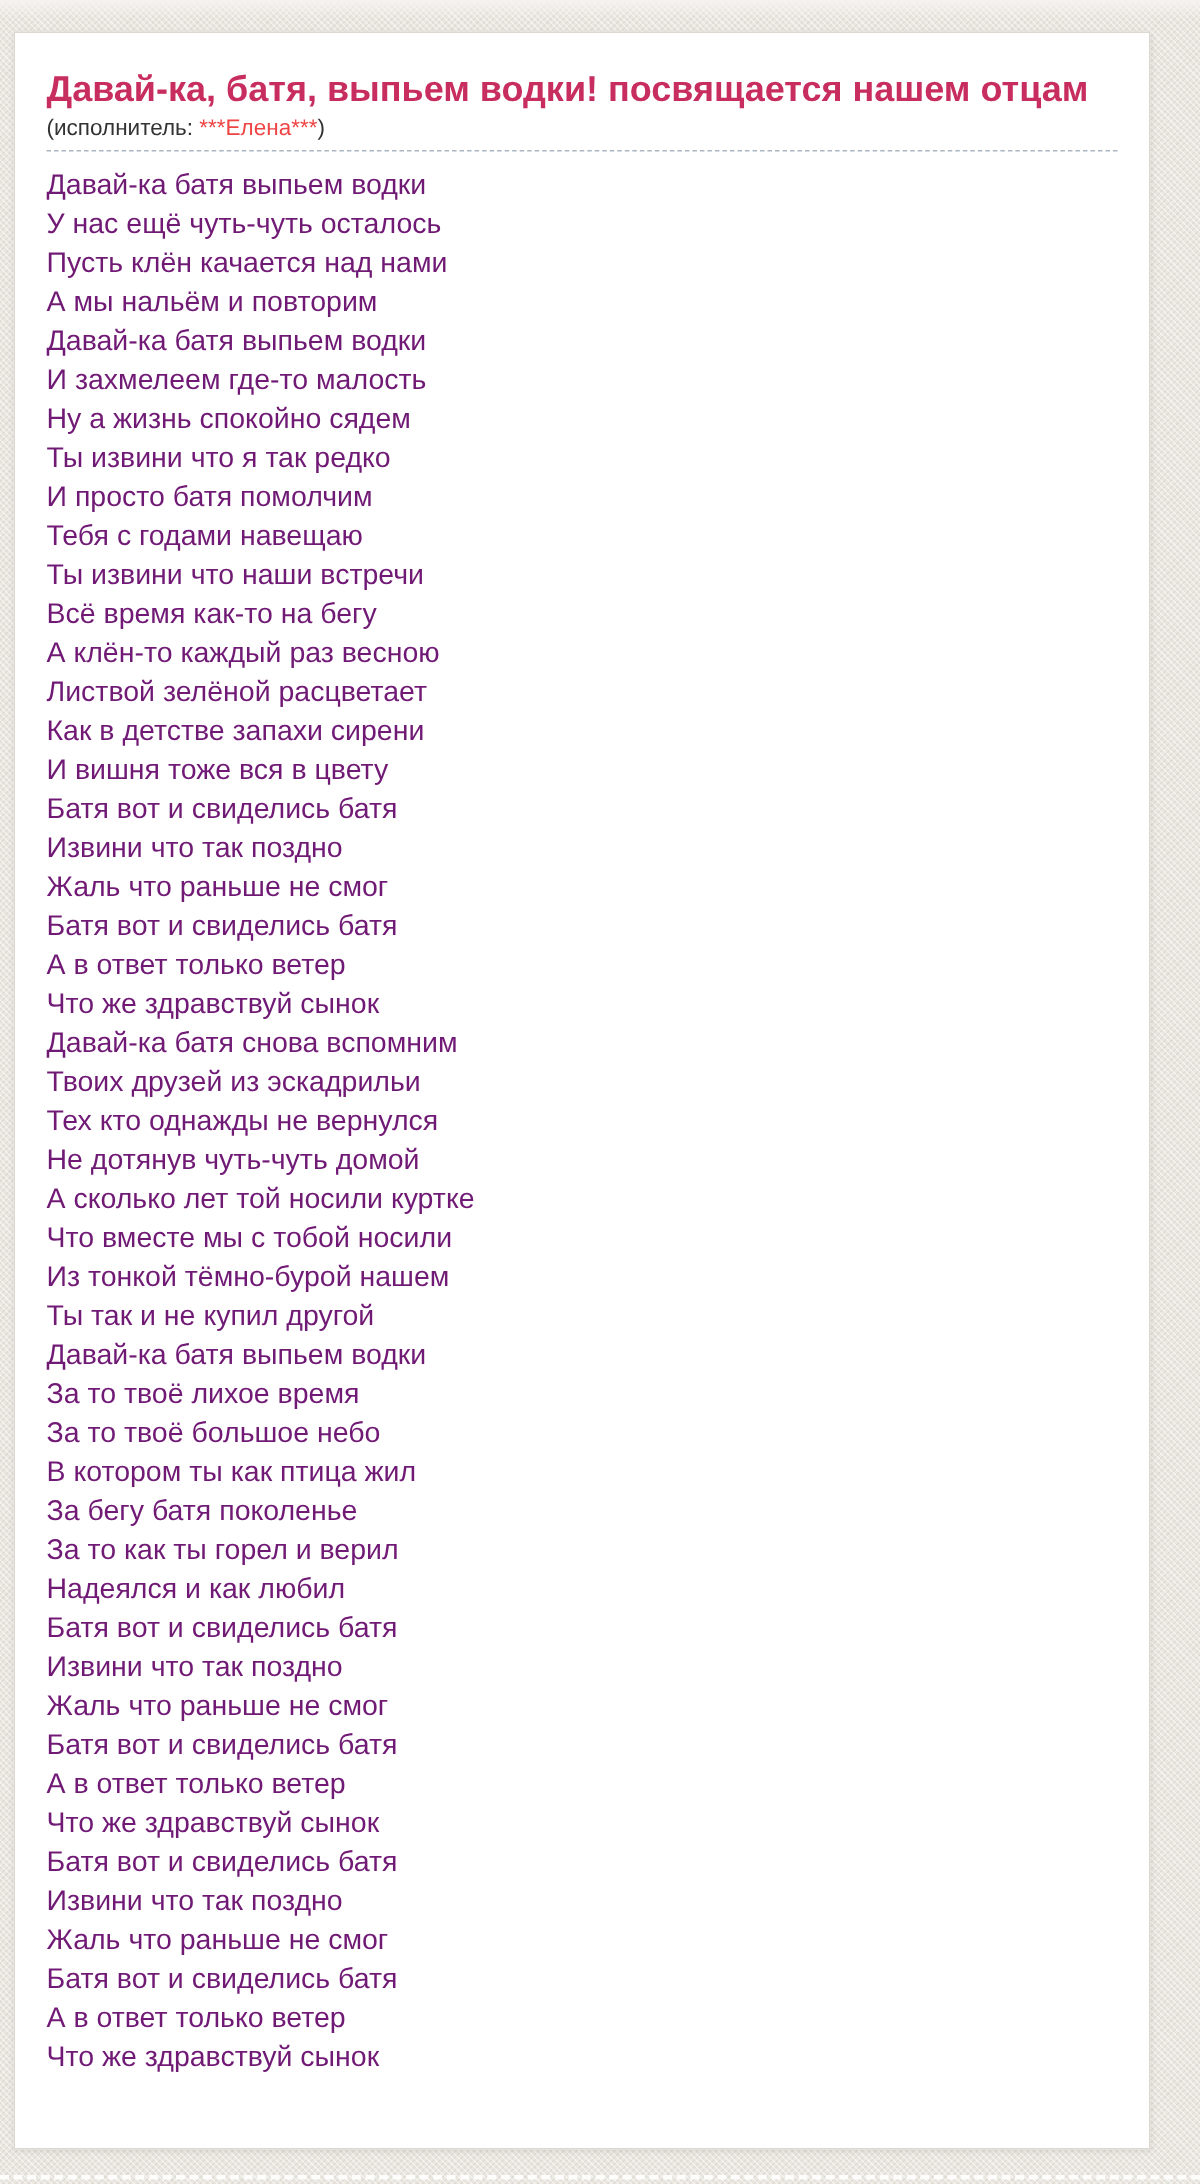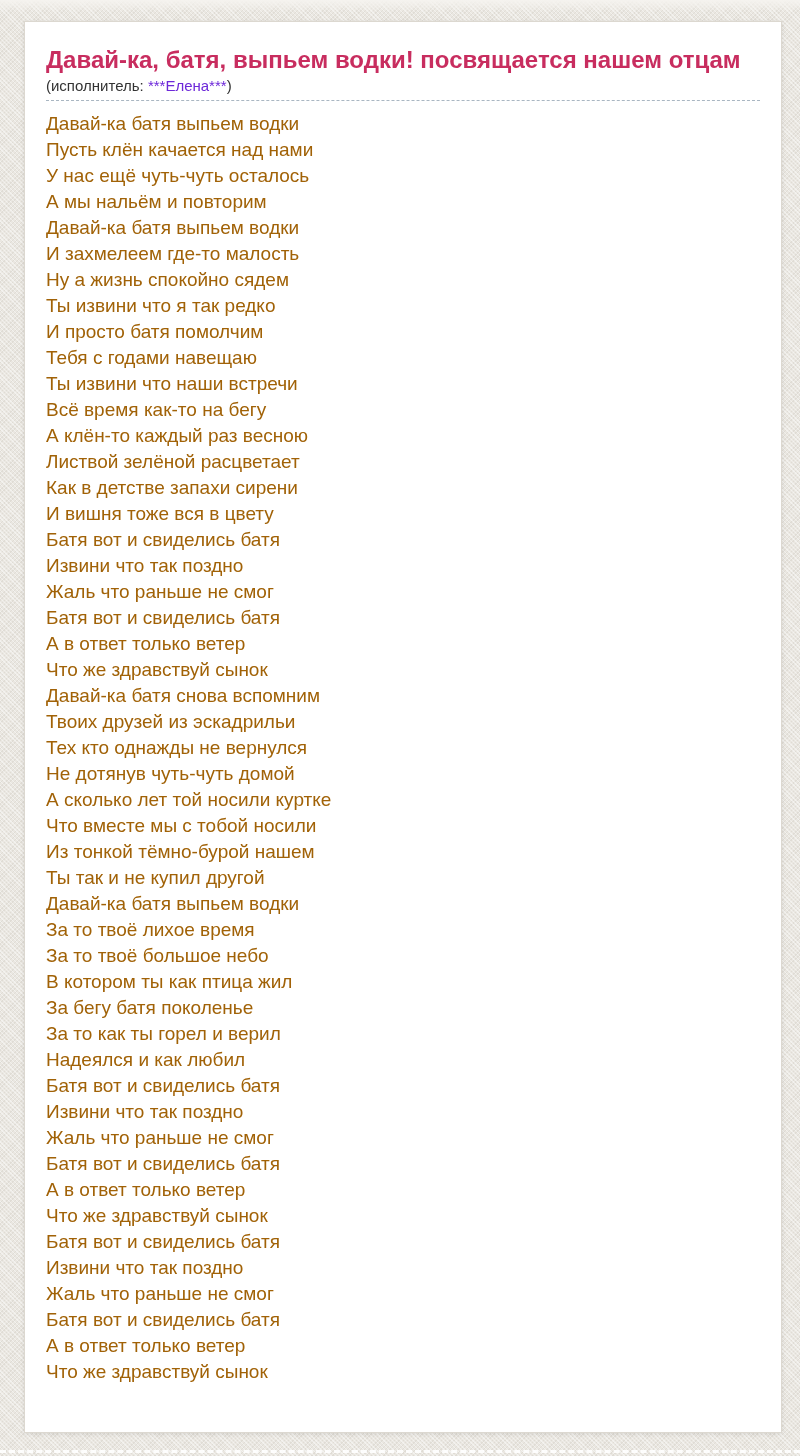--- a/index.html
+++ b/index.html
@@ -23,21 +23,21 @@
   .top-sheen {
     position: absolute;
     top: 0; left: 0; right: 0;
     height: 12px;
     background: linear-gradient(#f5f3ef, rgba(245,243,239,0));
     pointer-events: none;
   }
 
   .card {
     position: absolute;
-    left: 24px;
+    left: 9px;
     top: 21px;
     width: 758px;
     min-height: 1412px;
     background: #ffffff;
     border: 1px solid #dcd8d0;
     box-shadow: 0 1px 4px rgba(0,0,0,0.10);
     padding: 24px 21px 25px 21px;
   }
 
   .title {
@@ -51,30 +51,30 @@
   .artist-row {
     margin-top: 2px;
     font-size: 15px;
     line-height: 20px;
     color: #333333;
     padding-bottom: 4px;
     border-bottom: 1px dashed #a9b6c2;
   }
 
   .artist-link {
-    color: #6d28d9;
+    color: #ef4444;
     text-decoration: none;
     cursor: pointer;
   }
 
   .lyrics {
     margin-top: 10px;
     font-size: 19px;
     line-height: 26px;
-    color: #a16207;
+    color: #701a75;
   }
 
   .lyric-line { white-space: nowrap; }
 
   .bottom-dashes {
     position: absolute;
     left: 0; right: 0;
     bottom: 3px;
     height: 0;
     border-top: 3px dashed rgba(255,255,255,0.9);
@@ -86,22 +86,22 @@
 
 <div class="top-sheen"></div>
 
 <div class="card">
   <h1 class="title">Давай-ка, батя, выпьем водки! посвящается нашем отцам</h1>
 
   <div class="artist-row"><span>(исполнитель: </span><a class="artist-link">***Елена***</a><span>)</span></div>
 
   <div class="lyrics" id="lyrics">
       <div class="lyric-line">Давай-ка батя выпьем водки</div>
+      <div class="lyric-line">У нас ещё чуть-чуть осталось</div>
       <div class="lyric-line">Пусть клён качается над нами</div>
-      <div class="lyric-line">У нас ещё чуть-чуть осталось</div>
       <div class="lyric-line">А мы нальём и повторим</div>
       <div class="lyric-line">Давай-ка батя выпьем водки</div>
       <div class="lyric-line">И захмелеем где-то малость</div>
       <div class="lyric-line">Ну а жизнь спокойно сядем</div>
       <div class="lyric-line">Ты извини что я так редко</div>
       <div class="lyric-line">И просто батя помолчим</div>
       <div class="lyric-line">Тебя с годами навещаю</div>
       <div class="lyric-line">Ты извини что наши встречи</div>
       <div class="lyric-line">Всё время как-то на бегу</div>
       <div class="lyric-line">А клён-то каждый раз весною</div>

